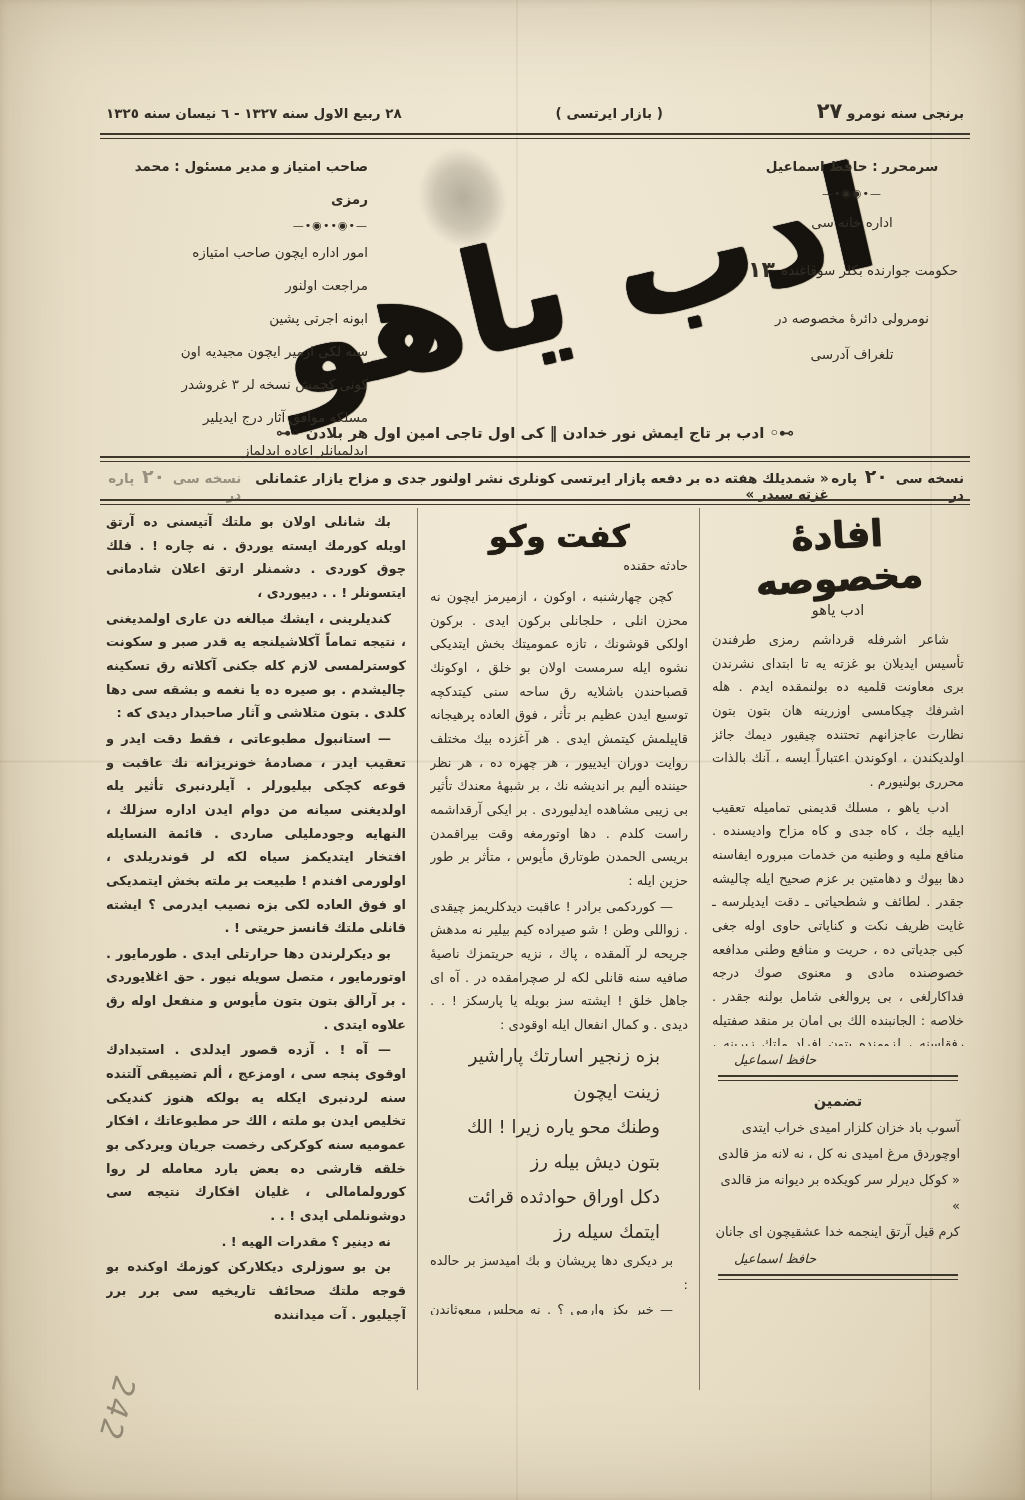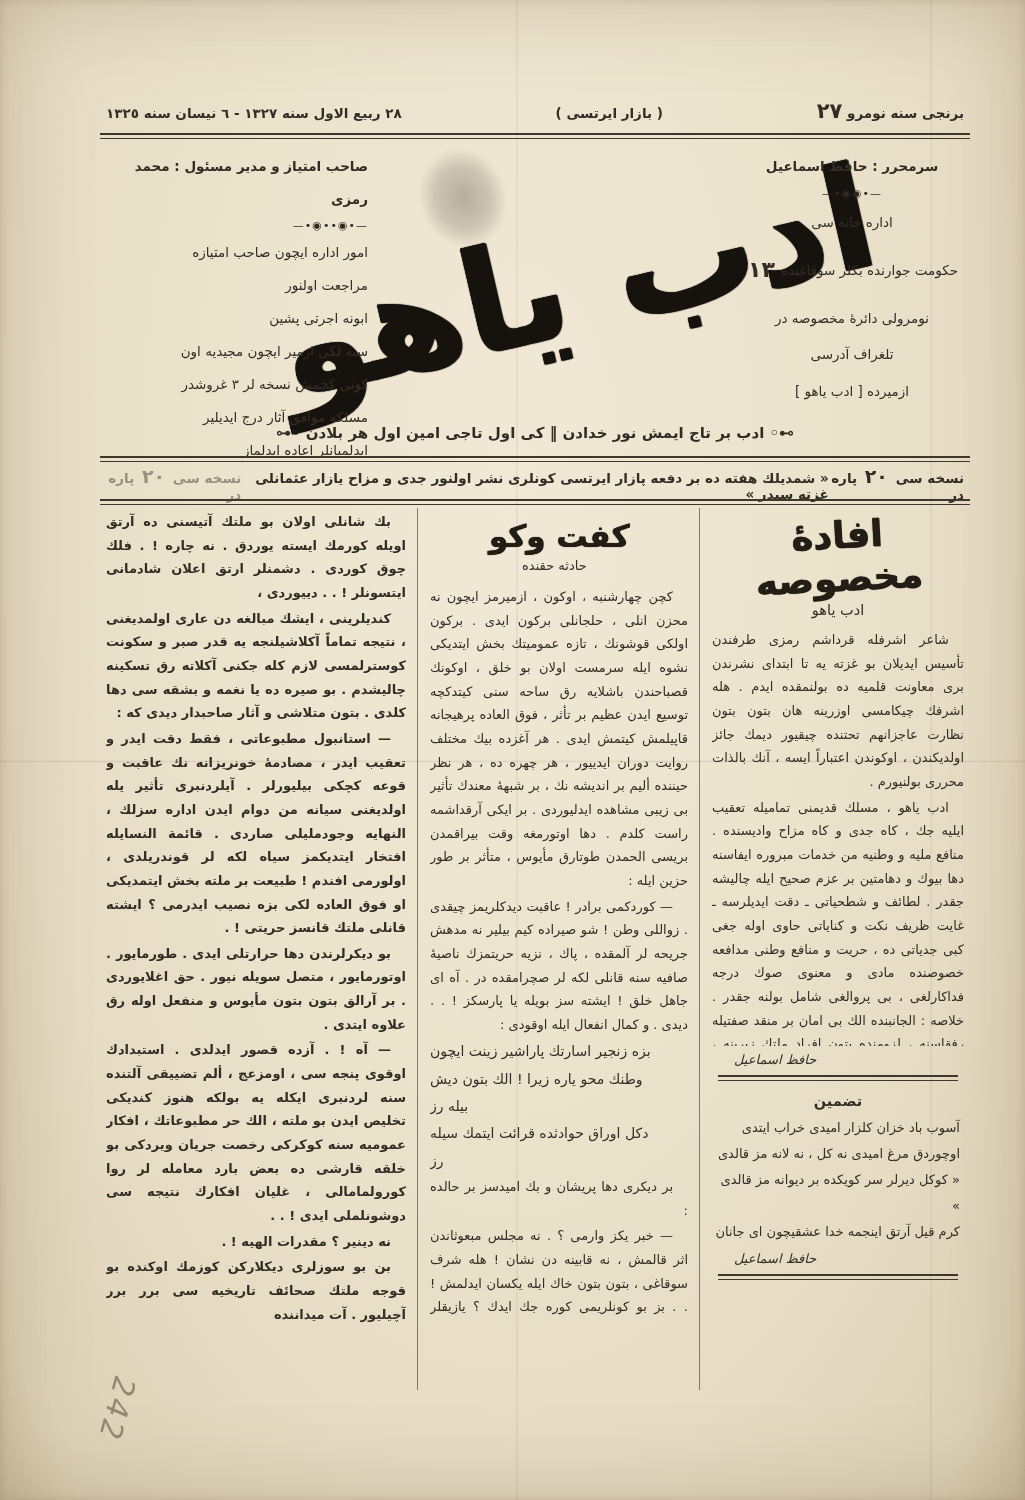--- a/index.html
+++ b/index.html
@@ -61,28 +61,28 @@
   .headline-big{
     text-align:center;font-size:37px;font-weight:bold;color:#221d15;margin:4px 0 2px;
     transform:rotate(-3deg);letter-spacing:-1px;
     text-shadow:0 0 1px #221d15,.7px .4px 0 #221d15;
   }
   .headline-mid{
     text-align:center;font-size:31px;font-weight:bold;color:#221d15;margin:8px 0 4px;
     text-shadow:0 0 1px #221d15,.6px .4px 0 #221d15;letter-spacing:-1px;
   }
   .subhead{text-align:center;font-size:14.5px;margin:2px 0 10px;}
-  .subhead-r{text-align:left;font-size:13px;margin:0 0 12px;padding-left:92px;}
+  .subhead-r{text-align:right;font-size:13px;margin:0 0 12px;padding-left:92px;}
   .article-zone{height:418px;overflow:hidden;}
   .center-zone{height:730px;overflow:hidden;}
   .left-zone{height:826px;overflow:hidden;}
   .sig{text-align:left;padding-left:22px;font-size:13px;margin:6px 0 8px;font-style:italic;}
   .rule-col{margin:4px 6px;}
   .tazmin-head{text-align:center;font-size:14.5px;font-weight:bold;margin:12px 0 6px;}
-  .verse-line{margin:0;font-size:14px;line-height:1.95;text-align:left;padding-right:28px;text-indent:0;}
+  .verse-line{margin:0;font-size:18px;line-height:1.95;text-align:right;padding-right:28px;text-indent:0;}
   .poem-line{margin:0;font-size:13px;line-height:2.0;text-align:right;padding-right:4px;text-indent:0;}
   .pencil{
     position:absolute;left:84px;top:1392px;font-size:30px;color:#857c69;
     transform:rotate(105deg) skewX(-8deg);letter-spacing:3px;opacity:.85;
     font-family:"DejaVu Sans",sans-serif;
   }
 </style>
 </head>
 <body>
 
@@ -124,21 +124,20 @@
     <div class="infoR">
       <span class="info-line editor-line">سرمحرر : حافظ اسماعيل</span>
       <span class="divider-orn">—•◉◉•—</span>
       <span class="info-line">اداره خانه سى</span>
       <span class="info-line">
         <span>حكومت جوارنده بكلر سوقاغنده</span>
         <span class="bignum">١٣</span>
       </span>
       <span class="info-line">نومرولى دائرهٔ مخصوصه در</span>
       <span class="info-line">تلغراف آدرسى</span>
-      <span class="info-line">ازميرده [ ادب ياهو ]</span>
     </div>
 
     <div class="motto">⊶◦ ادب بر تاج ايمش نور خدادن ‖ كى اول تاجى امين اول هر بلادن ◦⊷</div>
     <div class="rule2 rule-motto"></div>
 
     <div class="subs">
       <span>
         <span>نسخه سى</span>
         <span class="num">٢٠</span>
         <span>پاره در</span>

